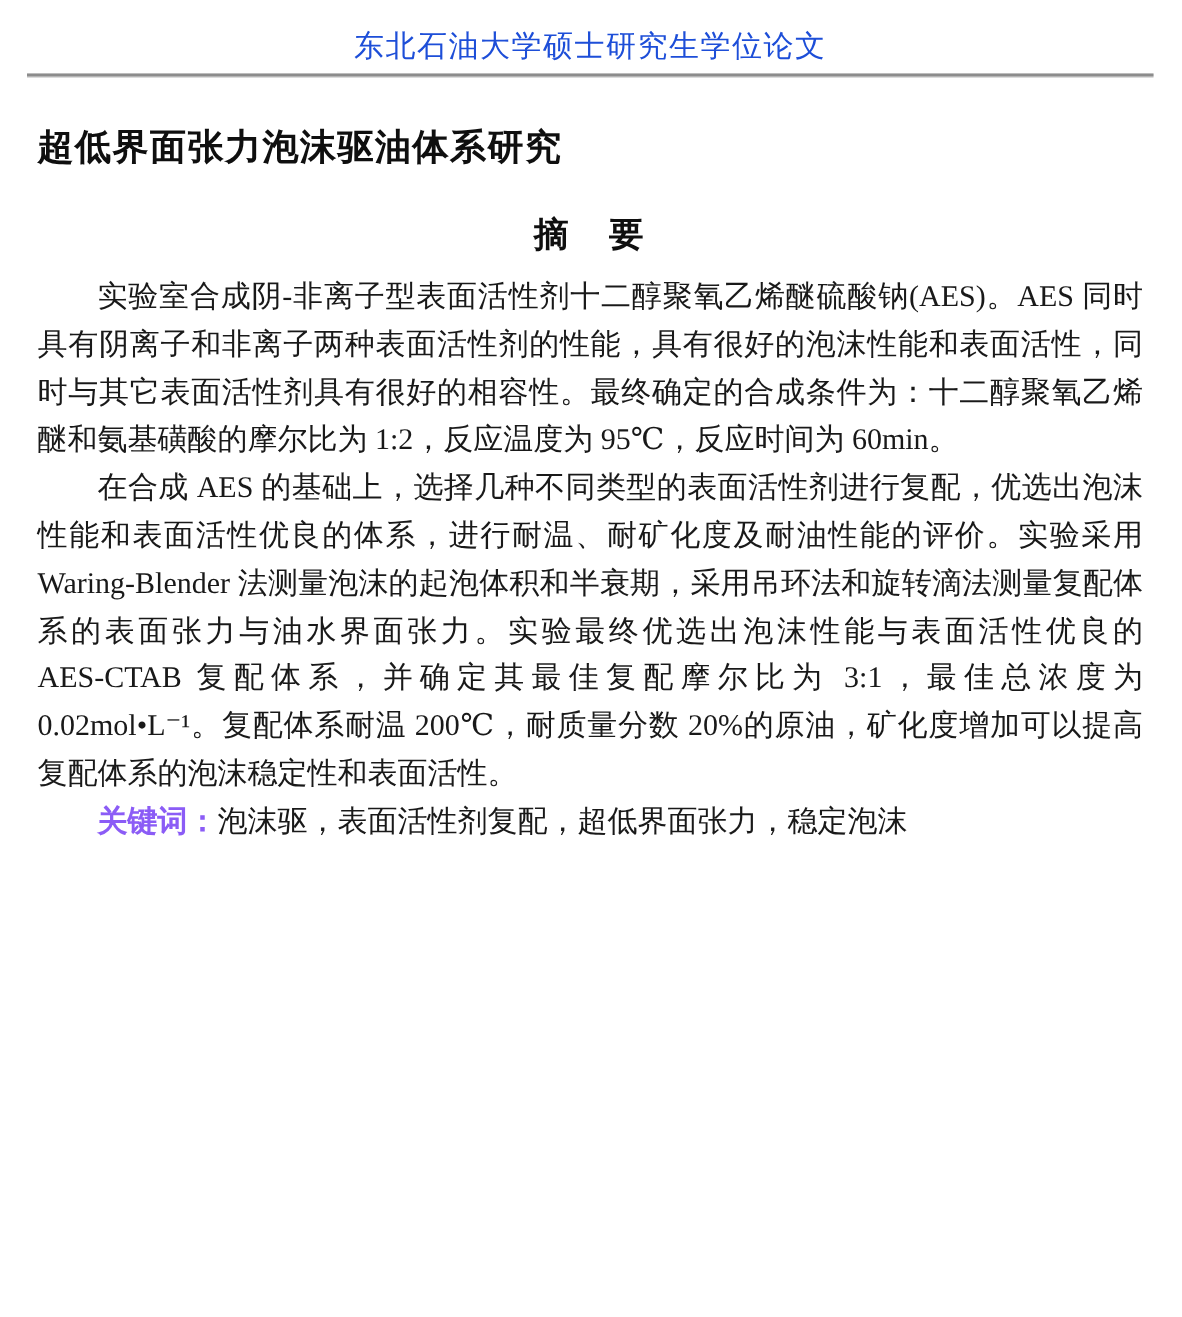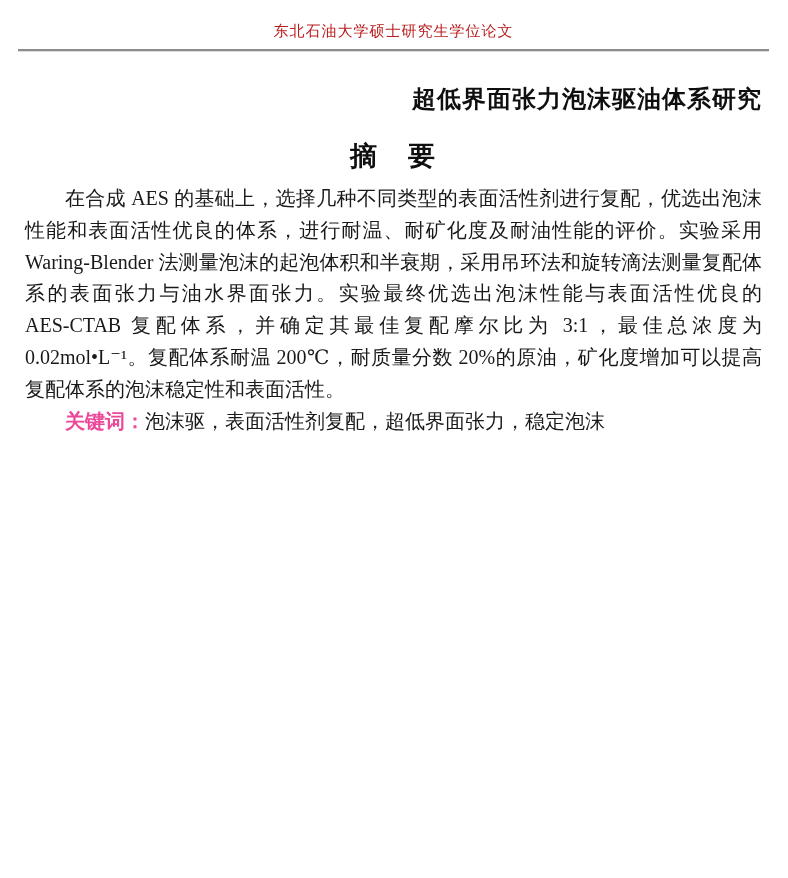--- a/index.html
+++ b/index.html
@@ -13,47 +13,47 @@
     height: 878px;
     box-sizing: border-box;
     margin: 0 auto;
     padding: 22px 26px 0 25px;
     background: #ffffff;
     color: #161616;
     font-family: "Liberation Serif", "DejaVu Serif", serif;
     overflow: hidden;
   }
   .running-header-text {
-    font-size: 15px;
+    font-size: 20px;
     line-height: 18px;
     text-align: center;
-    color: #b91c1c;
+    color: #1d4ed8;
     letter-spacing: 1px;
   }
   .header-rule {
     margin: 9px -7px 0 -7px;
     height: 1px;
     background: #dcdcdc;
     border-top: 2px solid #8c8c8c;
   }
   .thesis-title {
     margin: 33px 0 0 0;
     font-family: "Liberation Sans", "DejaVu Sans", sans-serif;
     font-weight: 700;
     font-size: 24px;
     line-height: 28px;
-    text-align: right;
+    text-align: left;
     letter-spacing: 1px;
     color: #0f0f0f;
   }
   .abstract-heading {
     margin: 30px 0 0 0;
     font-family: "Liberation Sans", "DejaVu Sans", sans-serif;
     font-weight: 700;
-    font-size: 27px;
+    font-size: 23px;
     line-height: 27px;
     text-align: center;
     letter-spacing: 2px;
     color: #0f0f0f;
   }
   .abstract-body {
     margin-top: 13px;
     font-size: 20px;
     line-height: 31.8px;
     text-align: justify;
@@ -63,39 +63,40 @@
     margin: 0;
     text-indent: 2em;
   }
   .keywords-line {
     margin: 0;
     text-indent: 2em;
   }
   .kw-label {
     font-family: "Liberation Sans", "DejaVu Sans", sans-serif;
     font-weight: 700;
-    color: #ec4899;
+    color: #8b5cf6;
   }
   .nb {
     white-space: nowrap;
   }
 </style>
 </head>
 <body>
 
 <div class="page">
 
   <div class="running-header">
     <div class="running-header-text">东北石油大学硕士研究生学位论文</div>
     <div class="header-rule"></div>
   </div>
 
   <h1 class="thesis-title">超低界面张力泡沫驱油体系研究</h1>
 
   <h2 class="abstract-heading">摘　要</h2>
 
   <div class="abstract-body">
+    <p class="para">实验室合成阴<span class="nb">-</span>非离子型表面活性剂十二醇聚氧乙烯醚硫酸钠<span class="nb">(AES)</span>。<span class="nb">AES</span> 同时具有阴离子和非离子两种表面活性剂的性能，具有很好的泡沫性能和表面活性，同时与其它表面活性剂具有很好的相容性。最终确定的合成条件为：十二醇聚氧乙烯醚和氨基磺酸的摩尔比为 <span class="nb">1:2</span>，反应温度为 <span class="nb">95</span>℃，反应时间为 <span class="nb">60min</span>。</p>
     <p class="para">在合成 <span class="nb">AES</span> 的基础上，选择几种不同类型的表面活性剂进行复配，优选出泡沫性能和表面活性优良的体系，进行耐温、耐矿化度及耐油性能的评价。实验采用 <span class="nb">Waring-Blender</span> 法测量泡沫的起泡体积和半衰期，采用吊环法和旋转滴法测量复配体系的表面张力与油水界面张力。实验最终优选出泡沫性能与表面活性优良的 <span class="nb">AES-CTAB</span> 复配体系，并确定其最佳复配摩尔比为 <span class="nb">3:1</span>，最佳总浓度为 <span class="nb">0.02mol•L⁻¹</span>。复配体系耐温 <span class="nb">200</span>℃，耐质量分数 <span class="nb">20%</span>的原油，矿化度增加可以提高复配体系的泡沫稳定性和表面活性。</p>
 
     <p class="keywords-line"><span class="kw-label">关键词：</span><span>泡沫驱，表面活性剂复配，超低界面张力，稳定泡沫</span></p>
   </div>
 
 </div>
 
 </body></html>

